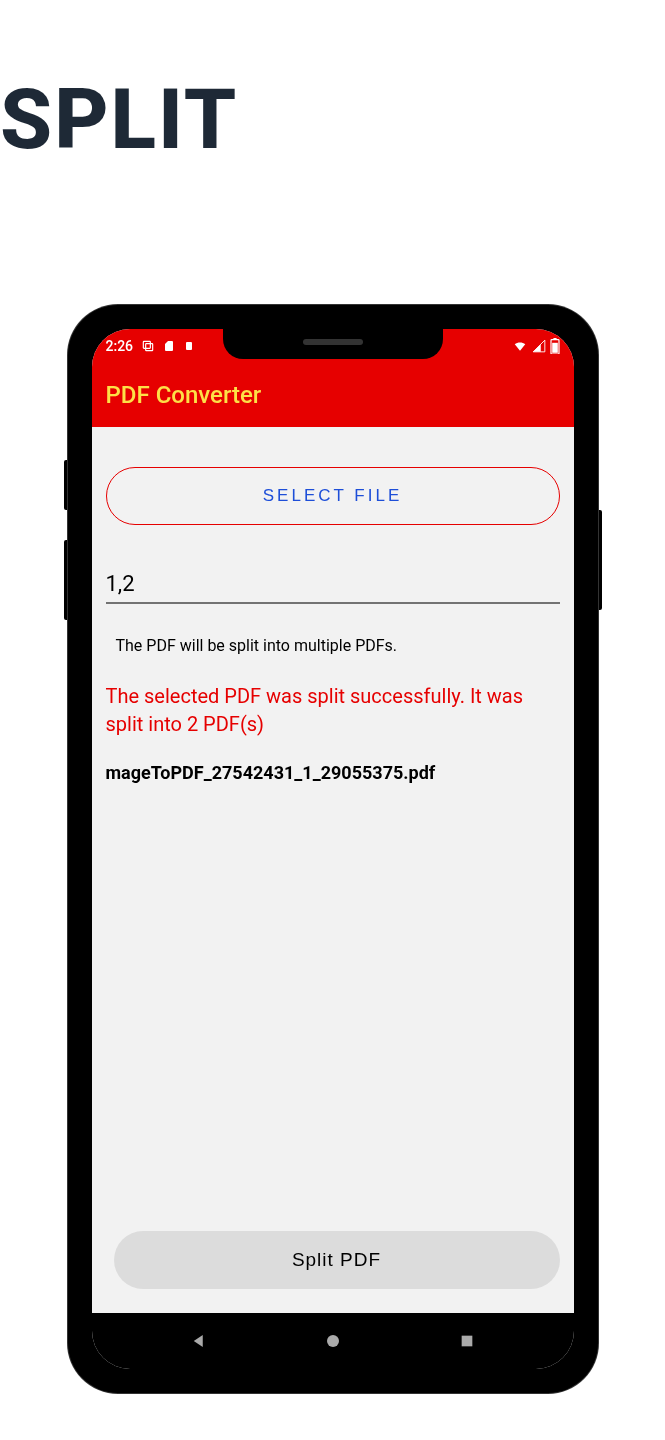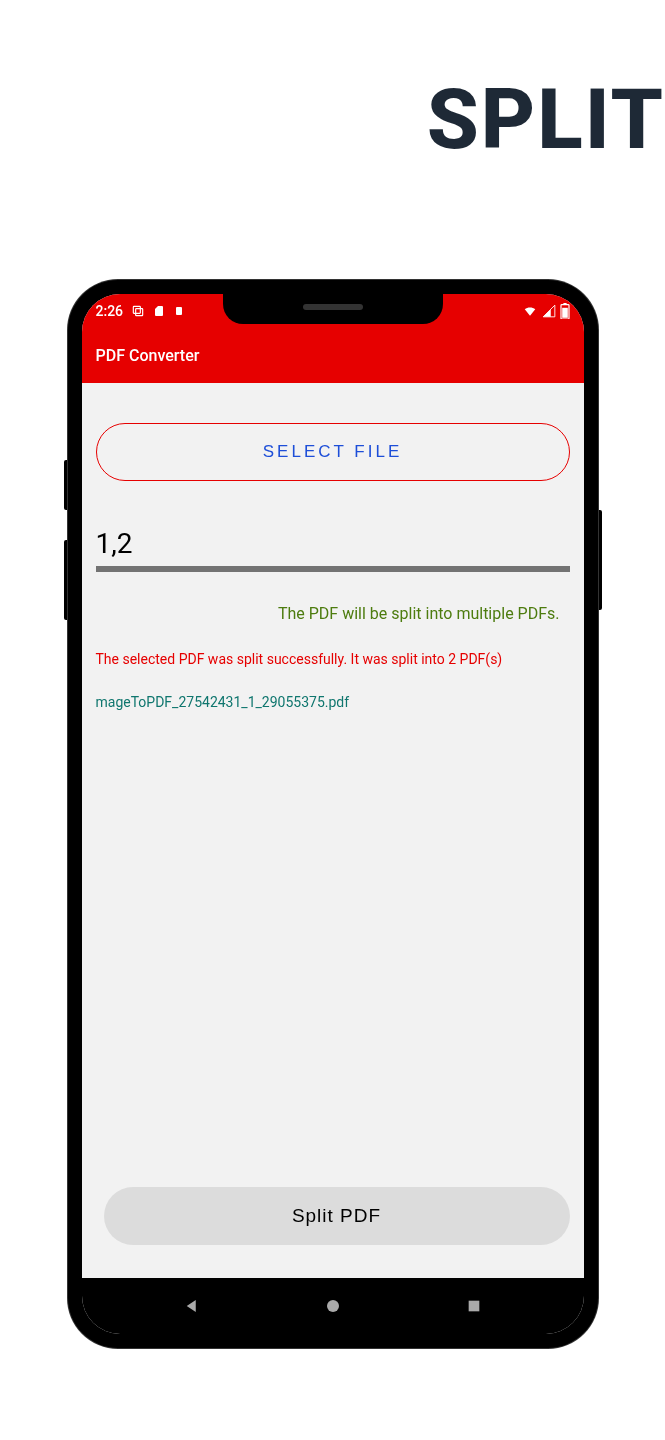--- a/index.html
+++ b/index.html
@@ -4,40 +4,41 @@
   <style>
     * { margin: 0; padding: 0; box-sizing: border-box; }
     body {
       font-family: -apple-system, BlinkMacSystemFont, 'Segoe UI', Roboto, Arial, sans-serif;
       background: #fff;
       width: 665px;
       height: 1440px;
       position: relative;
     }
     .page-title {
-      text-align: right;
+      text-align: left;
       font-size: 84px;
       font-weight: 800;
       color: #1e2936;
       margin-top: 70px;
       letter-spacing: 2px;
     }
     .phone-wrapper {
       position: absolute;
       top: 280px;
       left: 50%;
       transform: translateX(-50%);
       width: 530px;
     }
     .phone-frame {
       background: #000;
       border-radius: 50px;
-      padding: 14px;
+      padding: 24px;
       position: relative;
       box-shadow: 0 0 0 1px #333;
+      margin-top: 25px;
     }
     .side-button-left-1 {
       position: absolute;
       left: -4px;
       top: 180px;
       width: 4px;
       height: 50px;
       background: #000;
       border-radius: 2px 0 0 2px;
     }
@@ -96,23 +97,23 @@
       padding: 0 14px;
       color: #fff;
       font-size: 14px;
       font-weight: 500;
     }
     .status-left { display: flex; align-items: center; gap: 8px; }
     .status-right { display: flex; align-items: center; gap: 4px; }
     .status-icon { display: inline-flex; align-items: center; }
     .app-header {
       background: #e60000;
-      color: #ffffff;
+      color: #fde047;
       padding: 18px 14px;
-      font-size: 16px;
+      font-size: 24px;
       font-weight: 500;
     }
     .content {
       padding: 20px 14px;
       background: #f2f2f2;
       height: calc(100% - 34px - 68px - 56px);
       position: relative;
     }
     .select-file-btn {
       width: 100%;
@@ -124,46 +125,46 @@
       font-size: 17px;
       font-weight: 500;
       letter-spacing: 3px;
       margin-top: 20px;
       margin-bottom: 40px;
       cursor: pointer;
     }
     .page-input {
       width: 100%;
       border: none;
-      border-bottom: 6px solid #737373;
+      border-bottom: 2px solid #737373;
       background: transparent;
-      font-size: 28px;
+      font-size: 22px;
       padding: 6px 0;
       margin-bottom: 30px;
       font-family: inherit;
       outline: none;
     }
     .hint-text {
-      text-align: right;
-      color: #4d7c0f;
+      text-align: left;
+      color: #000000;
       font-size: 16px;
       line-height: 1.5;
       margin-bottom: 24px;
       padding: 0 10px;
     }
     .success-text {
       color: #e60000;
-      font-size: 14px;
+      font-size: 20px;
       line-height: 1.4;
       margin-bottom: 24px;
     }
     .file-item {
-      color: #0f766e;
-      font-size: 14px;
-      font-weight: 400;
+      color: #000000;
+      font-size: 18px;
+      font-weight: 700;
       margin-bottom: 22px;
     }
     .split-btn {
       position: absolute;
       bottom: 20px;
       left: 22px;
       right: 14px;
       background: #dcdcdc;
       border: none;
       border-radius: 30px;

